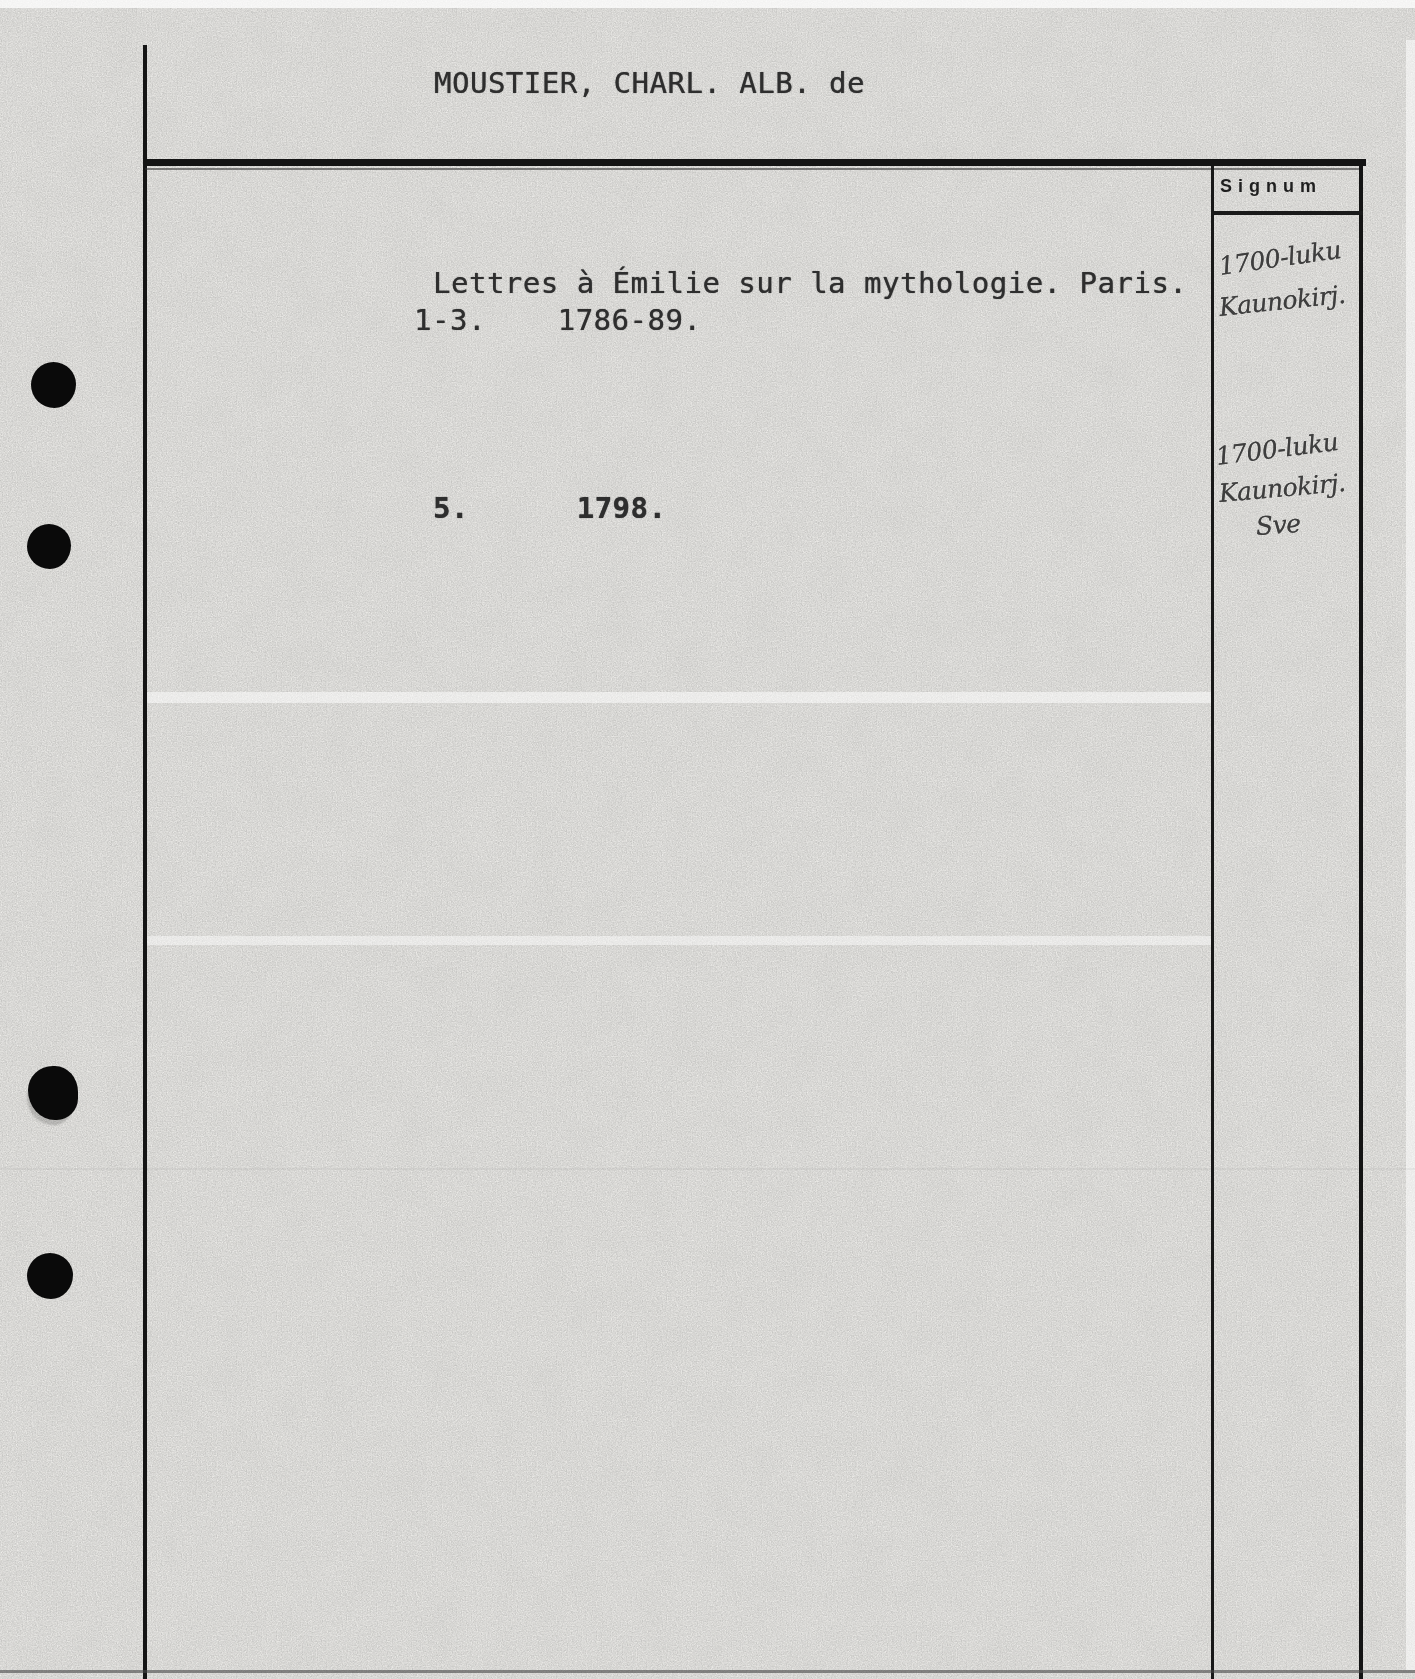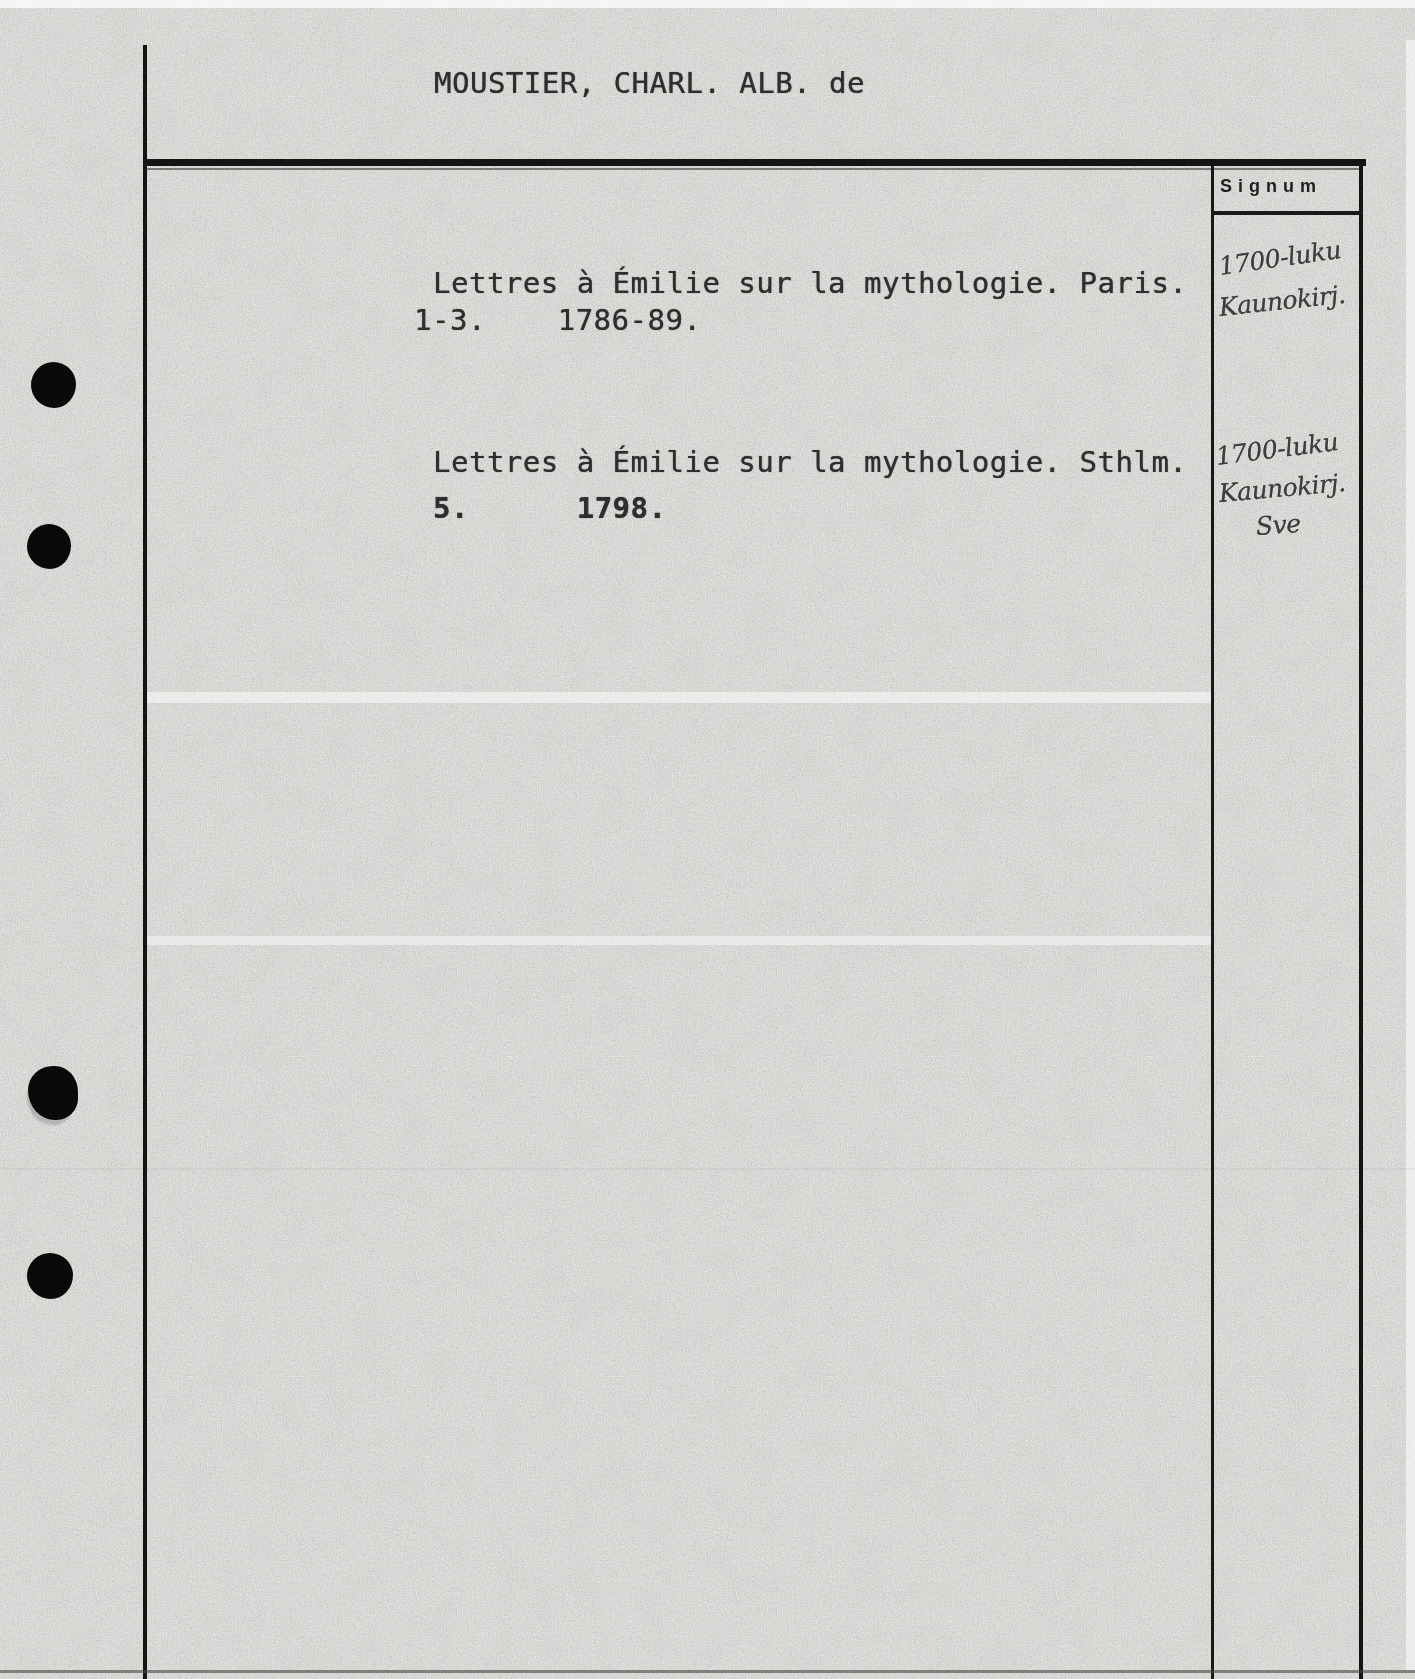--- a/index.html
+++ b/index.html
@@ -134,21 +134,20 @@
 
   <div class="layer tw header-title">MOUSTIER, CHARL. ALB. de</div>
 
   <div class="layer signum-label">Signum</div>
 
   <div class="layer tw e1-l1">Lettres à Émilie sur la mythologie. Paris.</div>
   <div class="layer tw e1-l2">1-3.    1786-89.</div>
   <div class="layer hw s1-l1">1700-luku</div>
   <div class="layer hw s1-l2">Kaunokirj.</div>
 
-  <div class="layer tw e2-l1">Lettres à Émilie sur la mythologie. Sthlm.</div>
   <div class="layer tw e2-l2">5.      1798.</div>
   <div class="layer hw s2-l1">1700-luku</div>
   <div class="layer hw s2-l2">Kaunokirj.</div>
   <div class="layer hw s2-l3">Sve</div>
 
   <div class="layer hole hole-1"></div>
   <div class="layer hole hole-2"></div>
   <div class="layer hole hole-3"></div>
   <div class="layer hole hole-4"></div>
 

